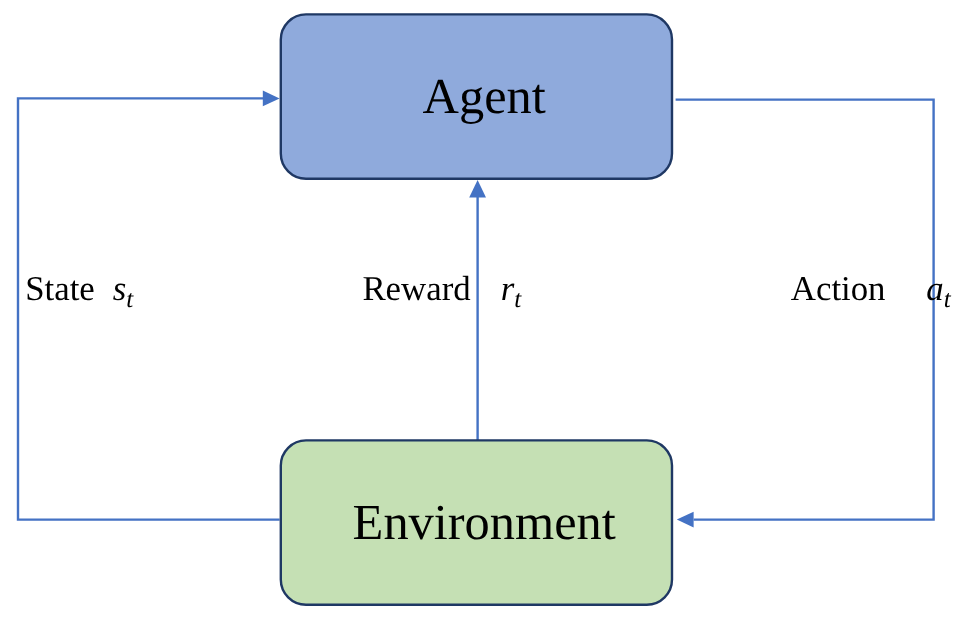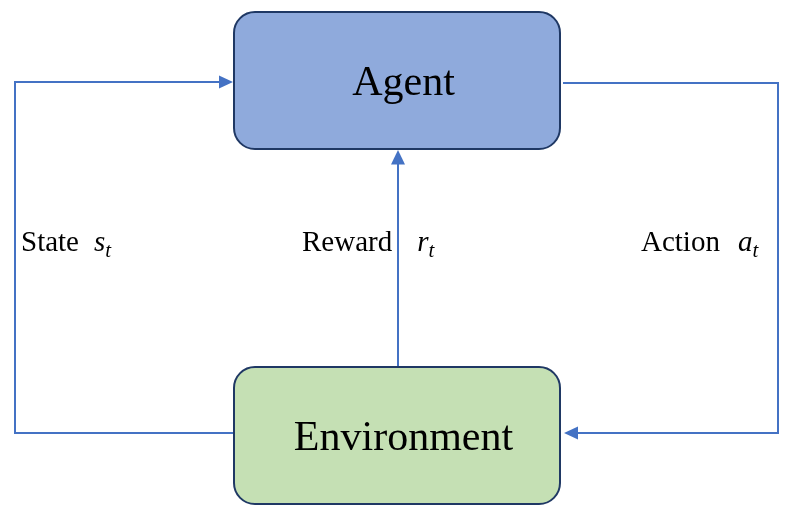--- a/index.html
+++ b/index.html
@@ -71,21 +71,21 @@
     font-style: italic;
   }
   .edge-label .symbol sub {
     font-size: 0.72em;
     font-style: italic;
     line-height: 1;
     vertical-align: -0.28em;
   }
   .edge-label.state  { left: 21px;  column-gap: 15px; }
   .edge-label.reward { left: 302px; column-gap: 25px; }
-  .edge-label.action { left: 641px; column-gap: 18px; }
+  .edge-label.action { left: 659px; column-gap: 34px; }
 </style>
 </head>
 <body>
 
 <div class="canvas">
 
   <svg class="connectors" viewBox="0 0 798 514" xmlns="http://www.w3.org/2000/svg">
 
     <polyline class="edge-line" points="233,433 15,433 15,82 220,82"></polyline>
     <polygon class="edge-head" points="233,82 219,75.5 219,88.5"></polygon>

